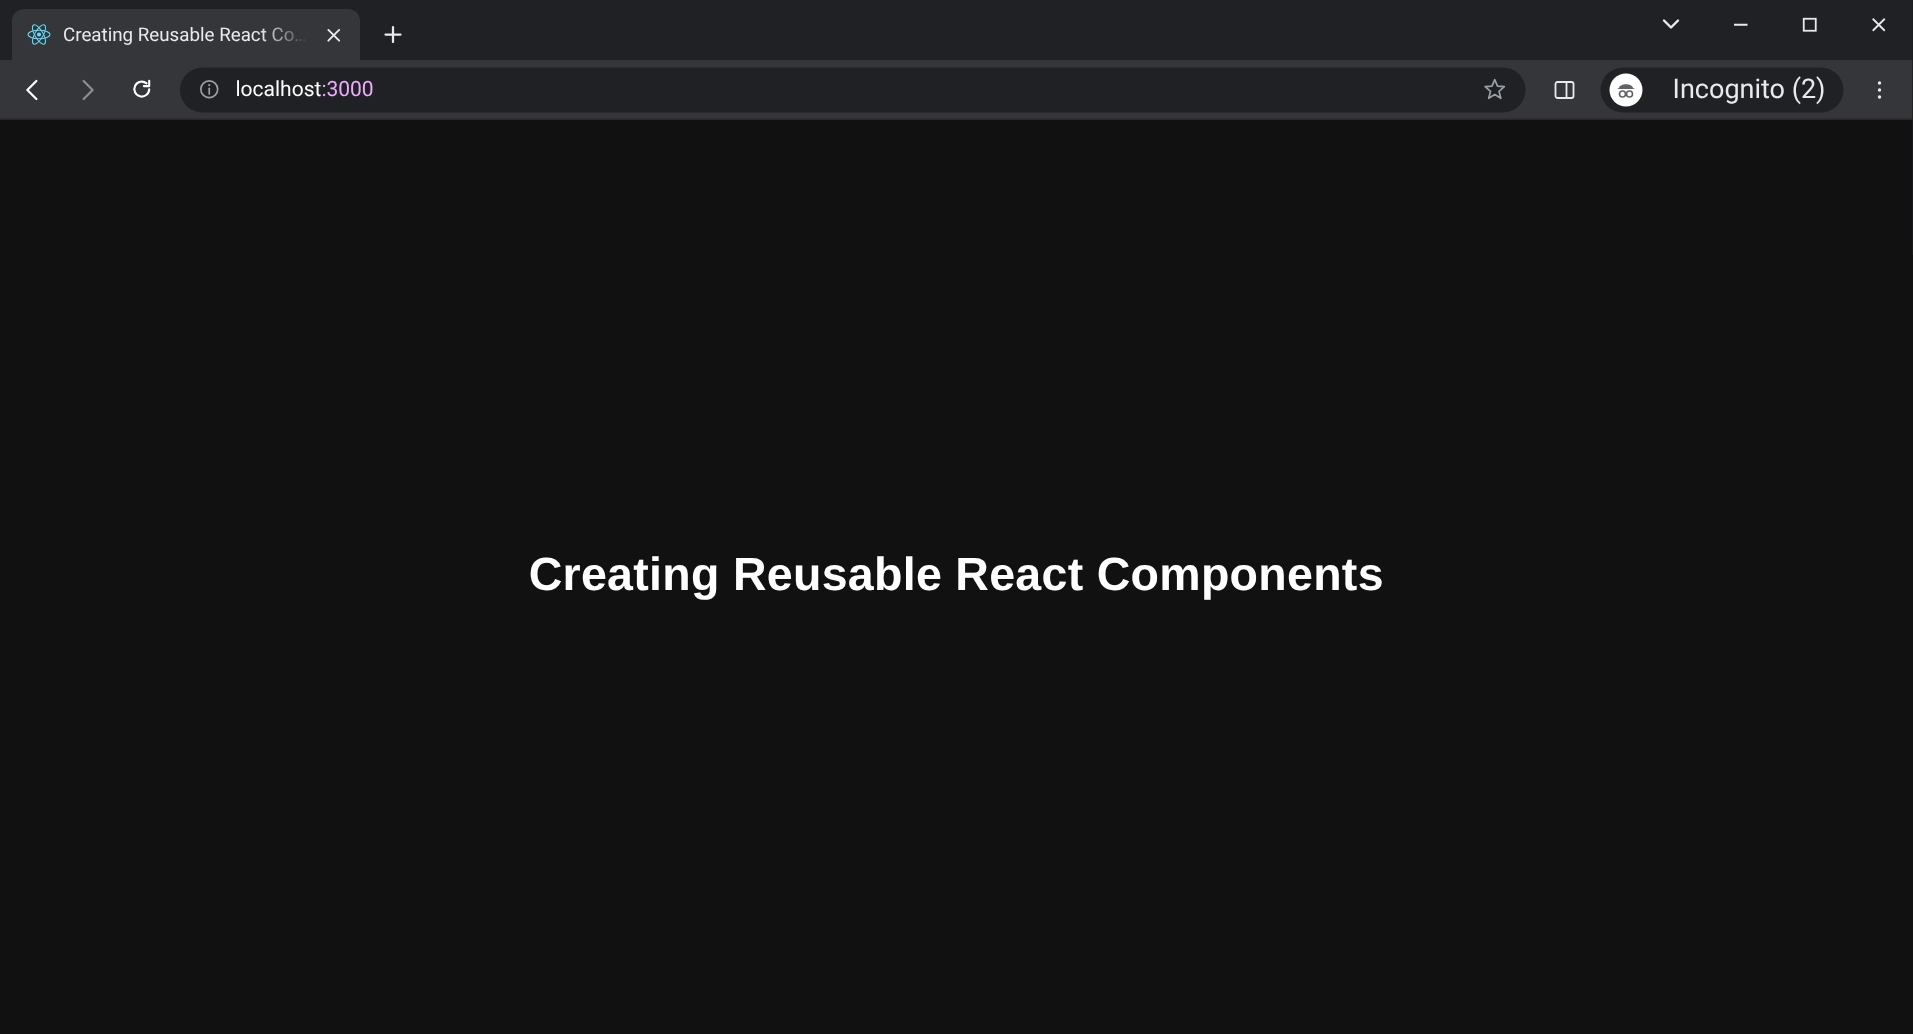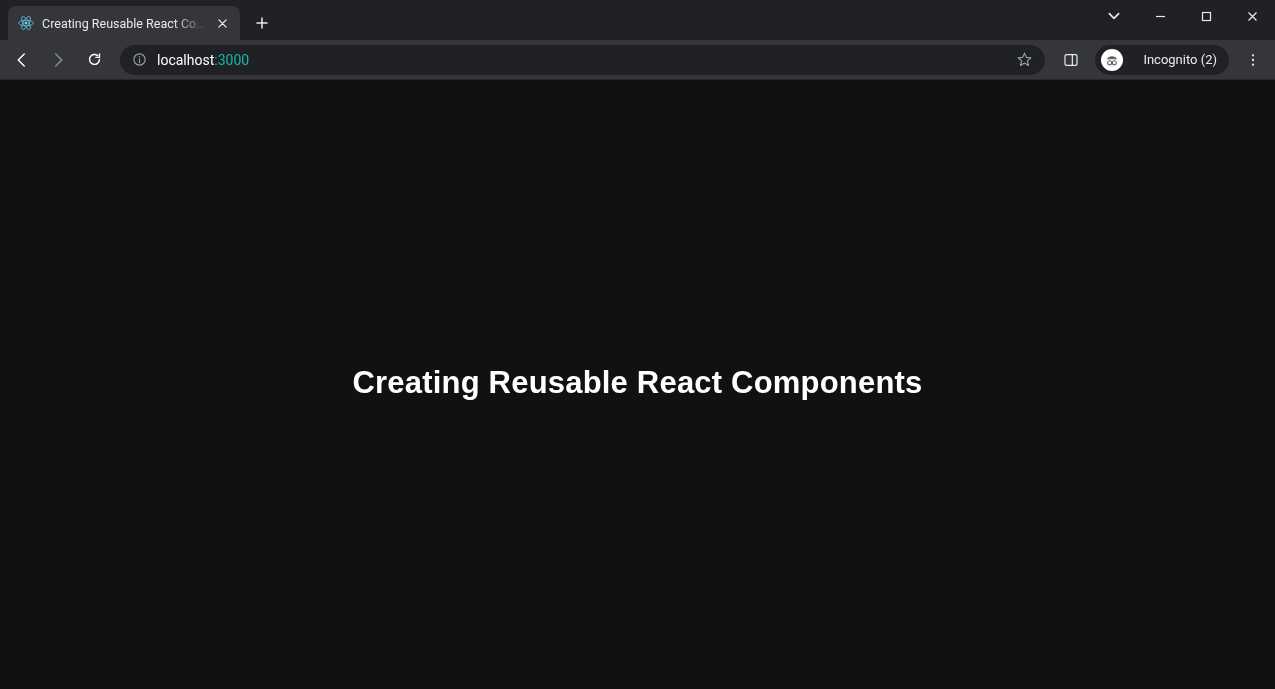--- a/index.html
+++ b/index.html
@@ -50,32 +50,32 @@
       flex: 1; height: 30px;
       background: #202124;
       border-radius: 15px;
       display: flex; align-items: center;
       padding: 0 12px; gap: 10px;
       color: #e8eaed; font-size: 14px;
       margin: 0 6px;
     }
     .omnibox .info-icon { color: #9aa0a6; display: flex; align-items: center; }
     .omnibox .url { flex: 1; color: #ffffff; }
-    .omnibox .url .dim { color: #14b8a6; margin-top: 16px; }
+    .omnibox .url .dim { color: #f0abfc; margin-top: 16px; }
     .omnibox .star { color: #9aa0a6; display: flex; align-items: center; }
 
     .ext-btn { width: 32px; height: 32px; display: flex; align-items: center; justify-content: center; color: #e8eaed; border-radius: 50%; }
 
     .incognito-pill {
       height: 30px;
       background: #202124;
       border-radius: 15px;
       display: flex; align-items: center;
       padding: 0 12px 0 6px; gap: 20px;
-      color: #e8eaed; font-size: 13px;
+      color: #e8eaed; font-size: 18px;
       margin: 0 4px;
     }
     .incognito-pill .avatar {
       width: 22px; height: 22px; border-radius: 50%;
       background: #ffffff; display: flex; align-items: center; justify-content: center;
     }
 
     
     .viewport {
       width: 100%; height: calc(689px - 80px);

